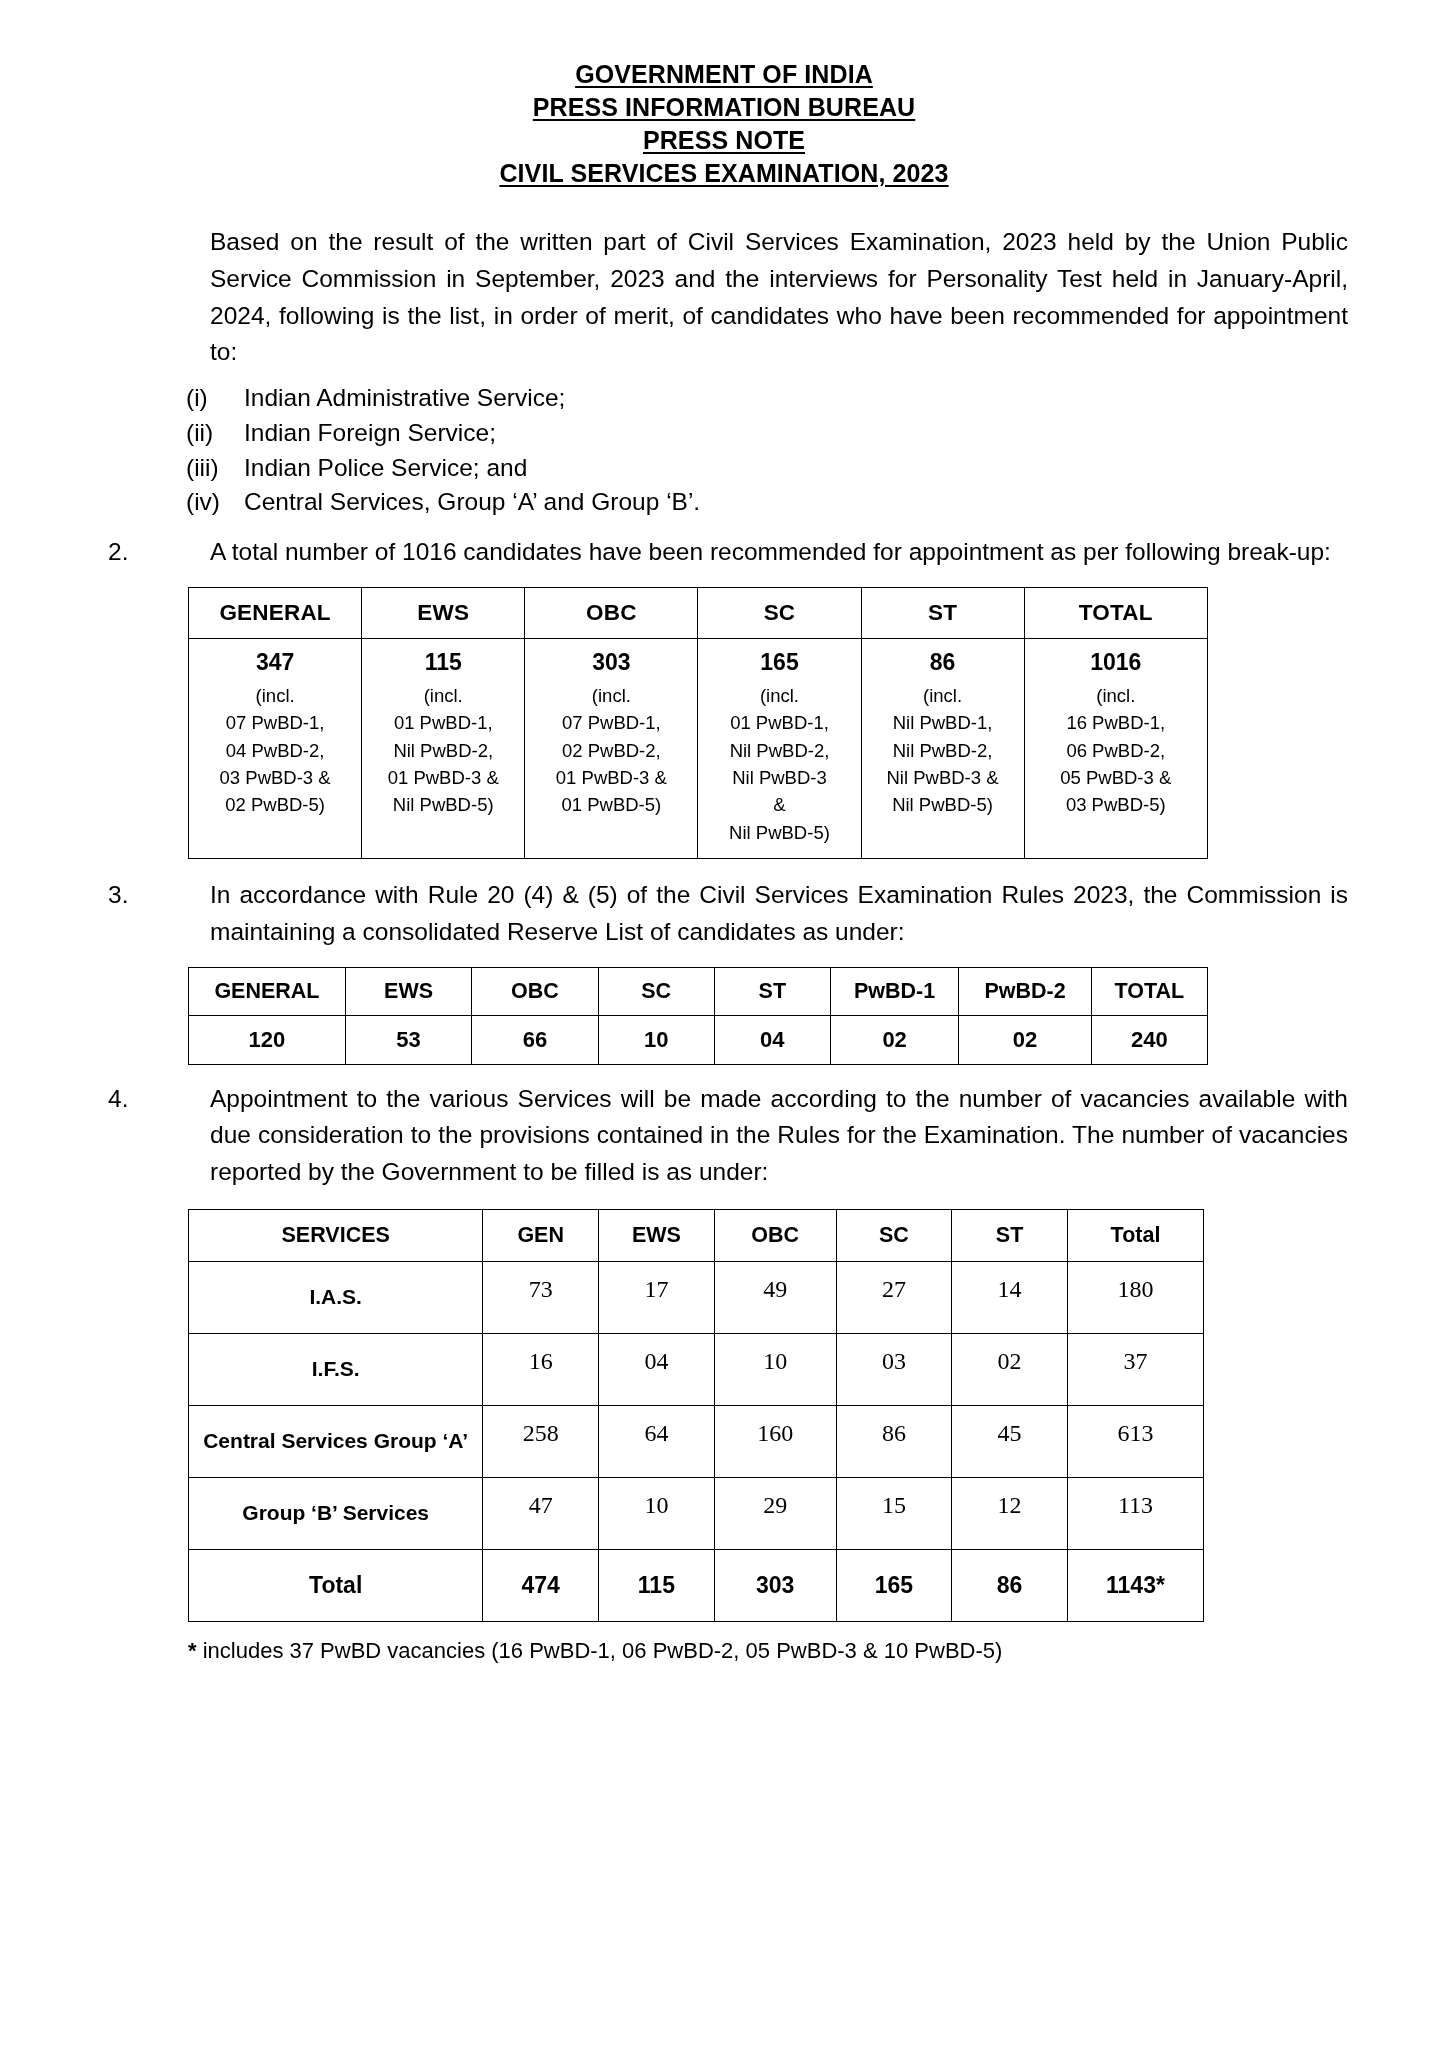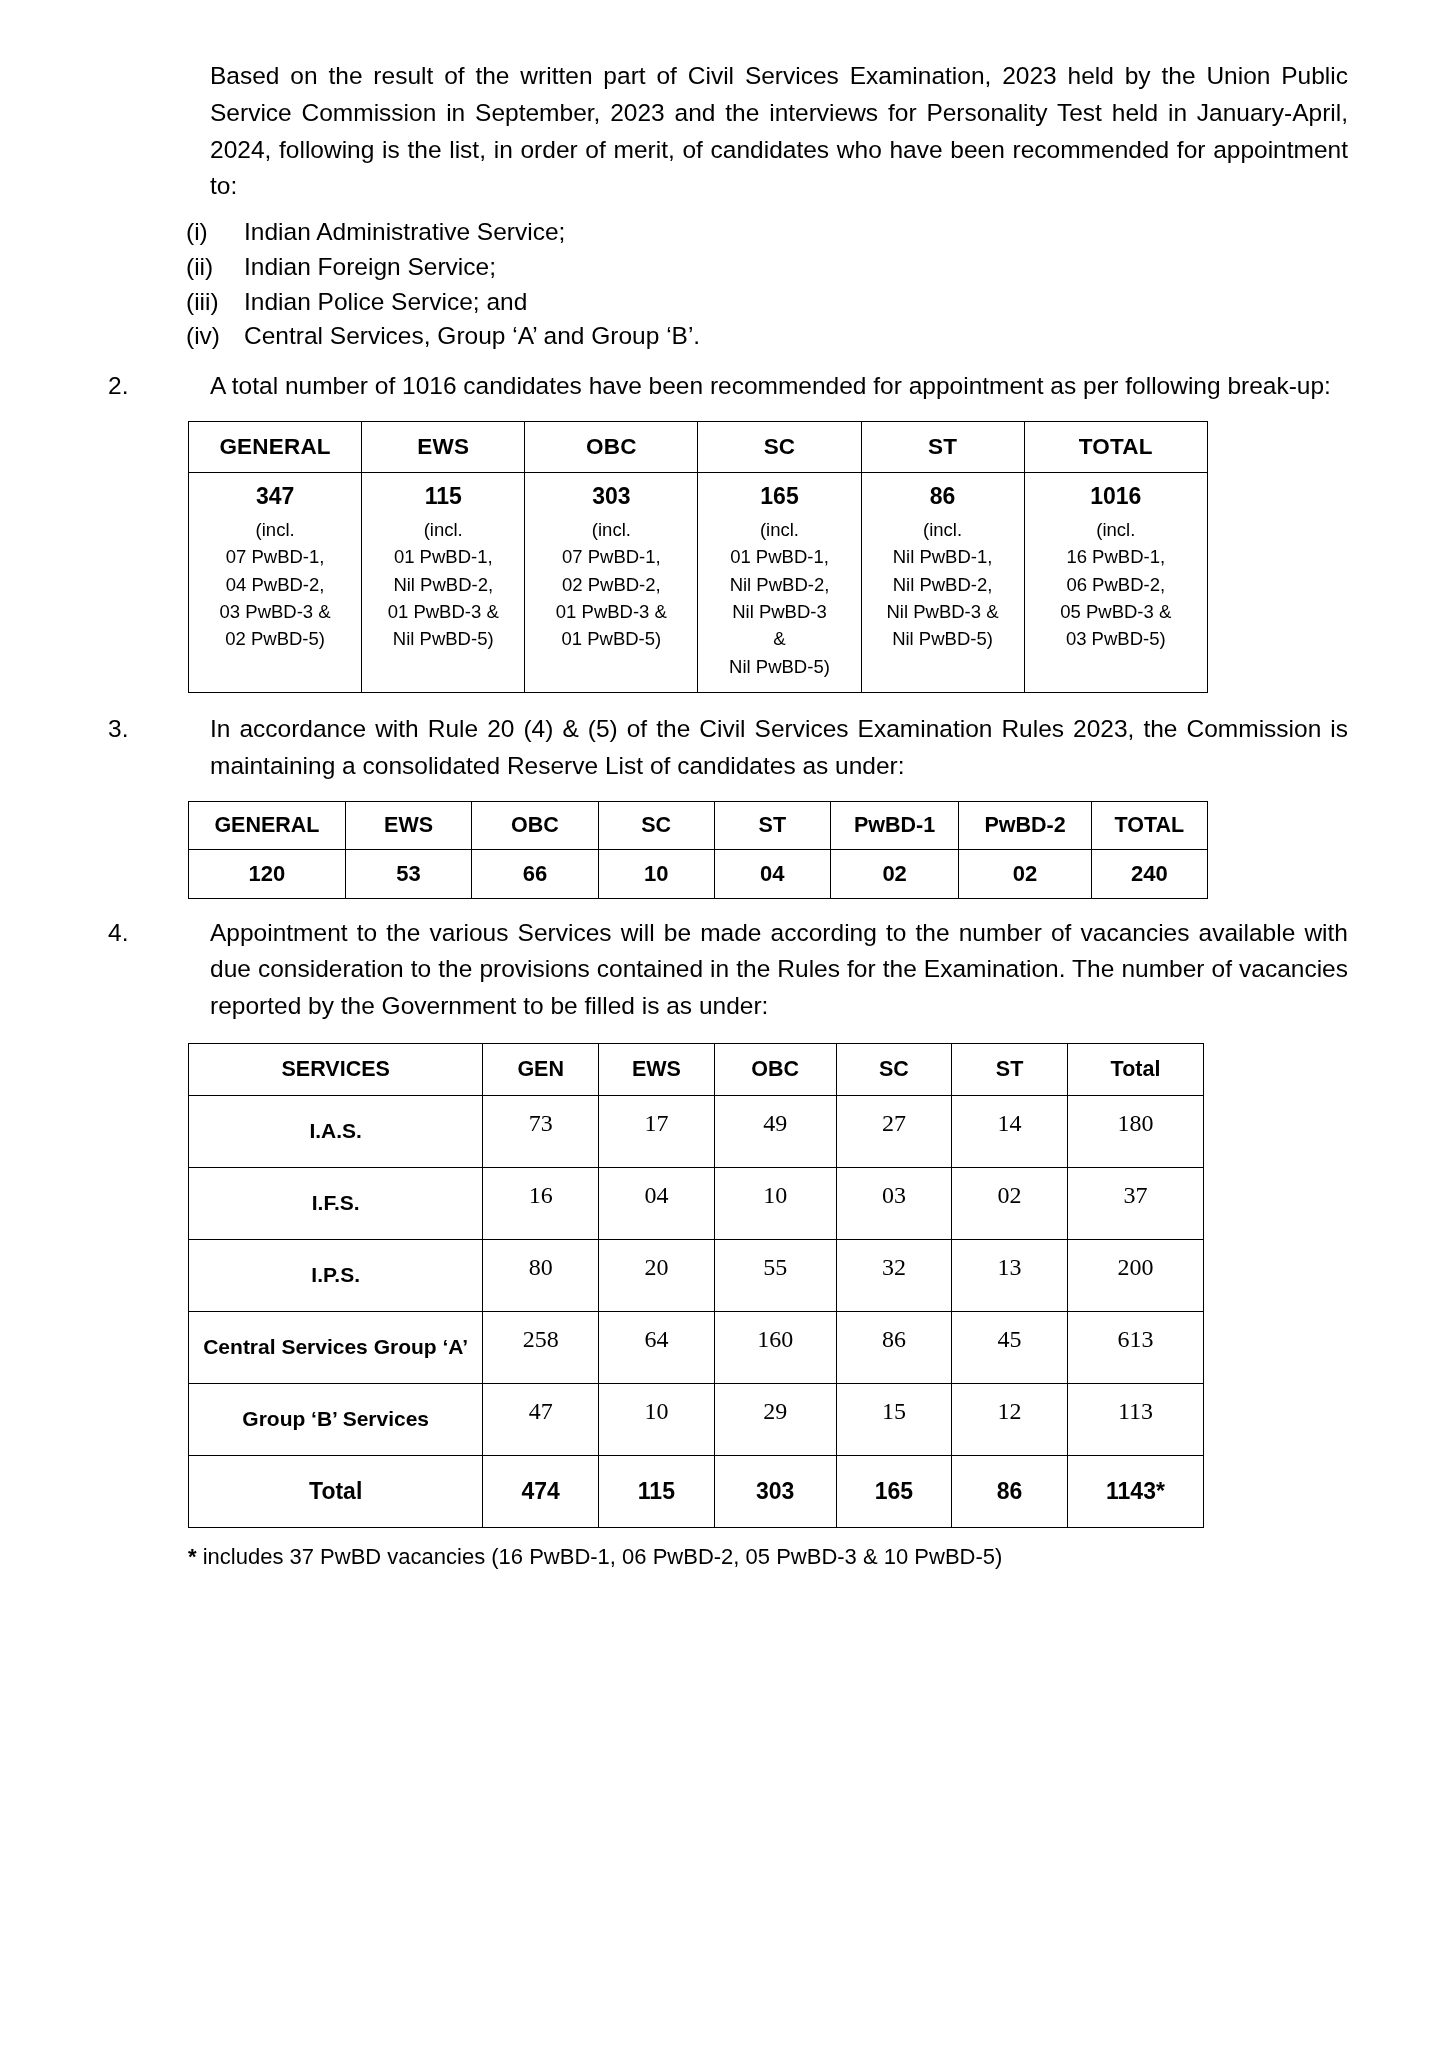--- a/index.html
+++ b/index.html
@@ -152,20 +152,26 @@
     line-height: 1.4;
     margin-top: 14px;
   }
   .footnote b { font-weight: bold; }
 </style>
 </head>
 <body>
 
 <div class="page">
 
+  <div class="heading-block">
+    <div class="heading-line"><span class="u">GOVERNMENT OF INDIA</span></div>
+    <div class="heading-line"><span class="u">PRESS INFORMATION BUREAU</span></div>
+    <div class="heading-line"><span class="u">PRESS NOTE</span></div>
+    <div class="heading-line"><span class="u">CIVIL SERVICES EXAMINATION, 2023</span></div>
+  </div>
 
   <div class="num-para">
     <div class="marker"></div>
     <div class="body">Based on the result of the written part of Civil Services Examination, 2023 held by the Union Public Service Commission in September, 2023 and the interviews for Personality Test held in January-April, 2024, following is the list, in order of merit, of candidates who have been recommended for appointment to:</div>
   </div>
 
   <ul class="roman-list">
     <li>
       <span class="rnum">(i)</span>
       <span>Indian Administrative Service;</span>
@@ -324,29 +330,20 @@
         <tr>
           <td class="svc">I.F.S.</td>
           <td class="num">16</td>
           <td class="num">04</td>
           <td class="num">10</td>
           <td class="num">03</td>
           <td class="num">02</td>
           <td class="num">37</td>
         </tr>
         <tr>
-          <td class="svc">I.P.S.</td>
-          <td class="num">80</td>
-          <td class="num">20</td>
-          <td class="num">55</td>
-          <td class="num">32</td>
-          <td class="num">13</td>
-          <td class="num">200</td>
-        </tr>
-        <tr>
           <td class="svc">Central Services Group ‘A’</td>
           <td class="num">258</td>
           <td class="num">64</td>
           <td class="num">160</td>
           <td class="num">86</td>
           <td class="num">45</td>
           <td class="num">613</td>
         </tr>
         <tr>
           <td class="svc">Group ‘B’ Services</td>

